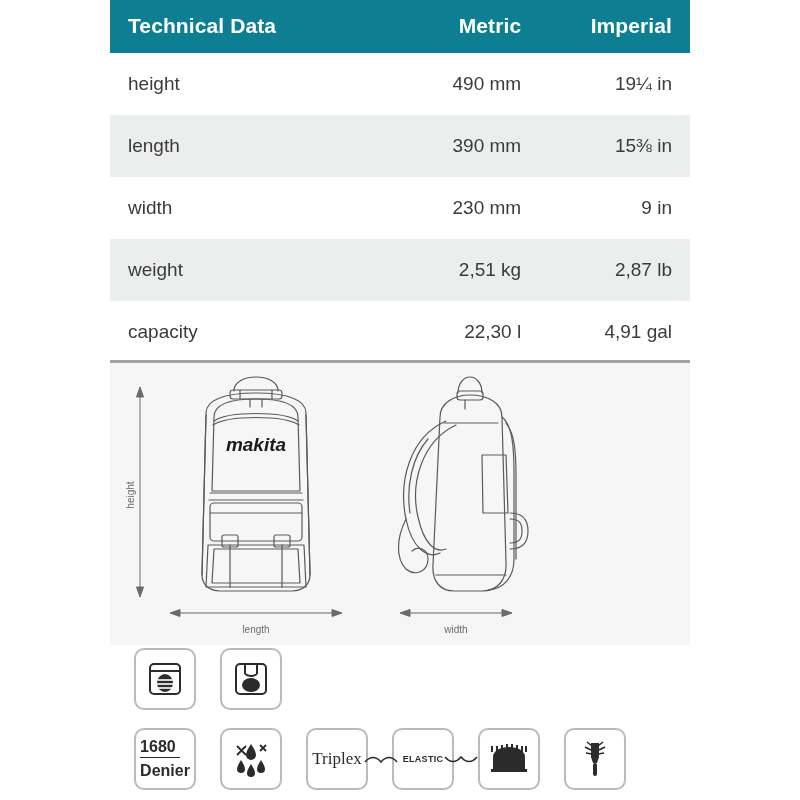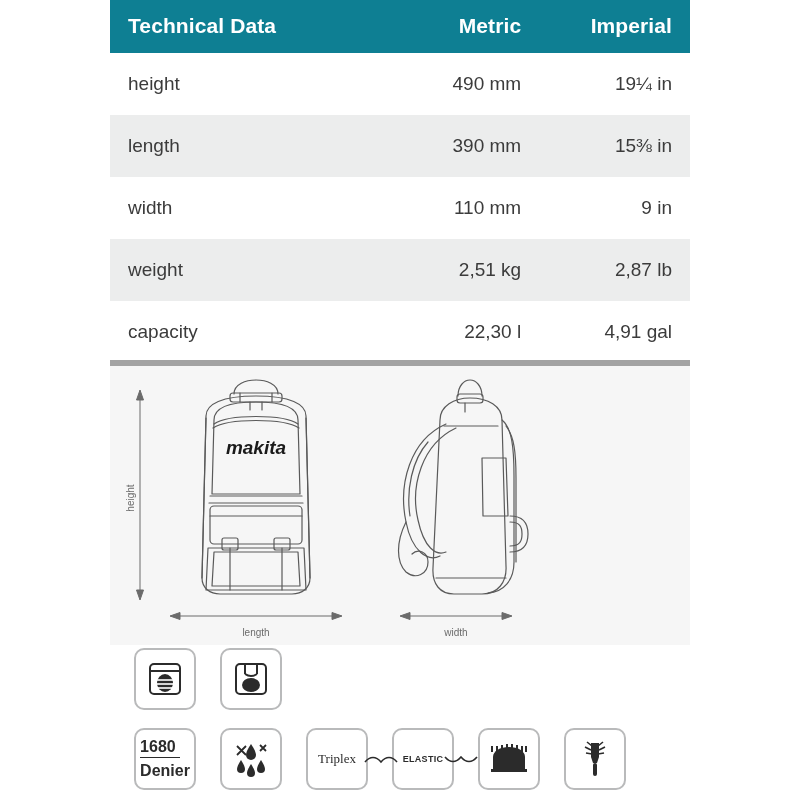--- a/index.html
+++ b/index.html
@@ -53,21 +53,21 @@
   .spec-table td.val { text-align: right; }
 
   
   .diagram {
     position: absolute;
     left: 110px;
     top: 360px;
     width: 580px;
     height: 285px;
     background: #f6f6f6;
-    border-top: 6px solid #a3a3a3;
+    border-top: 3px solid #a3a3a3;
   }
   .diagram svg { display: block; }
 
   .dim-label {
     font-size: 10px;
     fill: #6b6b6b;
     font-family: "Liberation Sans", sans-serif;
   }
 
   
@@ -116,21 +116,21 @@
     align-items: flex-start;
     justify-content: center;
   }
   .denier-rule {
     width: 40px;
     height: 1px;
     background: #2b2b2b;
     margin: 2px 0;
   }
   .triplex-txt {
-    font-size: 13px;
+    font-size: 17px;
     color: #2b2b2b;
     font-family: "Liberation Serif", serif;
   }
   .elastic-wrap {
     display: flex;
     flex-direction: row;
     align-items: center;
     justify-content: center;
   }
   .elastic-txt {
@@ -159,21 +159,21 @@
         <td class="val">490 mm</td>
         <td class="val">19¼ in</td>
       </tr>
       <tr class="alt">
         <td>length</td>
         <td class="val">390 mm</td>
         <td class="val">15⅜ in</td>
       </tr>
       <tr>
         <td>width</td>
-        <td class="val">110 mm</td>
+        <td class="val">230 mm</td>
         <td class="val">9 in</td>
       </tr>
       <tr class="alt">
         <td>weight</td>
         <td class="val">2,51 kg</td>
         <td class="val">2,87 lb</td>
       </tr>
       <tr>
         <td>capacity</td>
         <td class="val">22,30 l</td>

